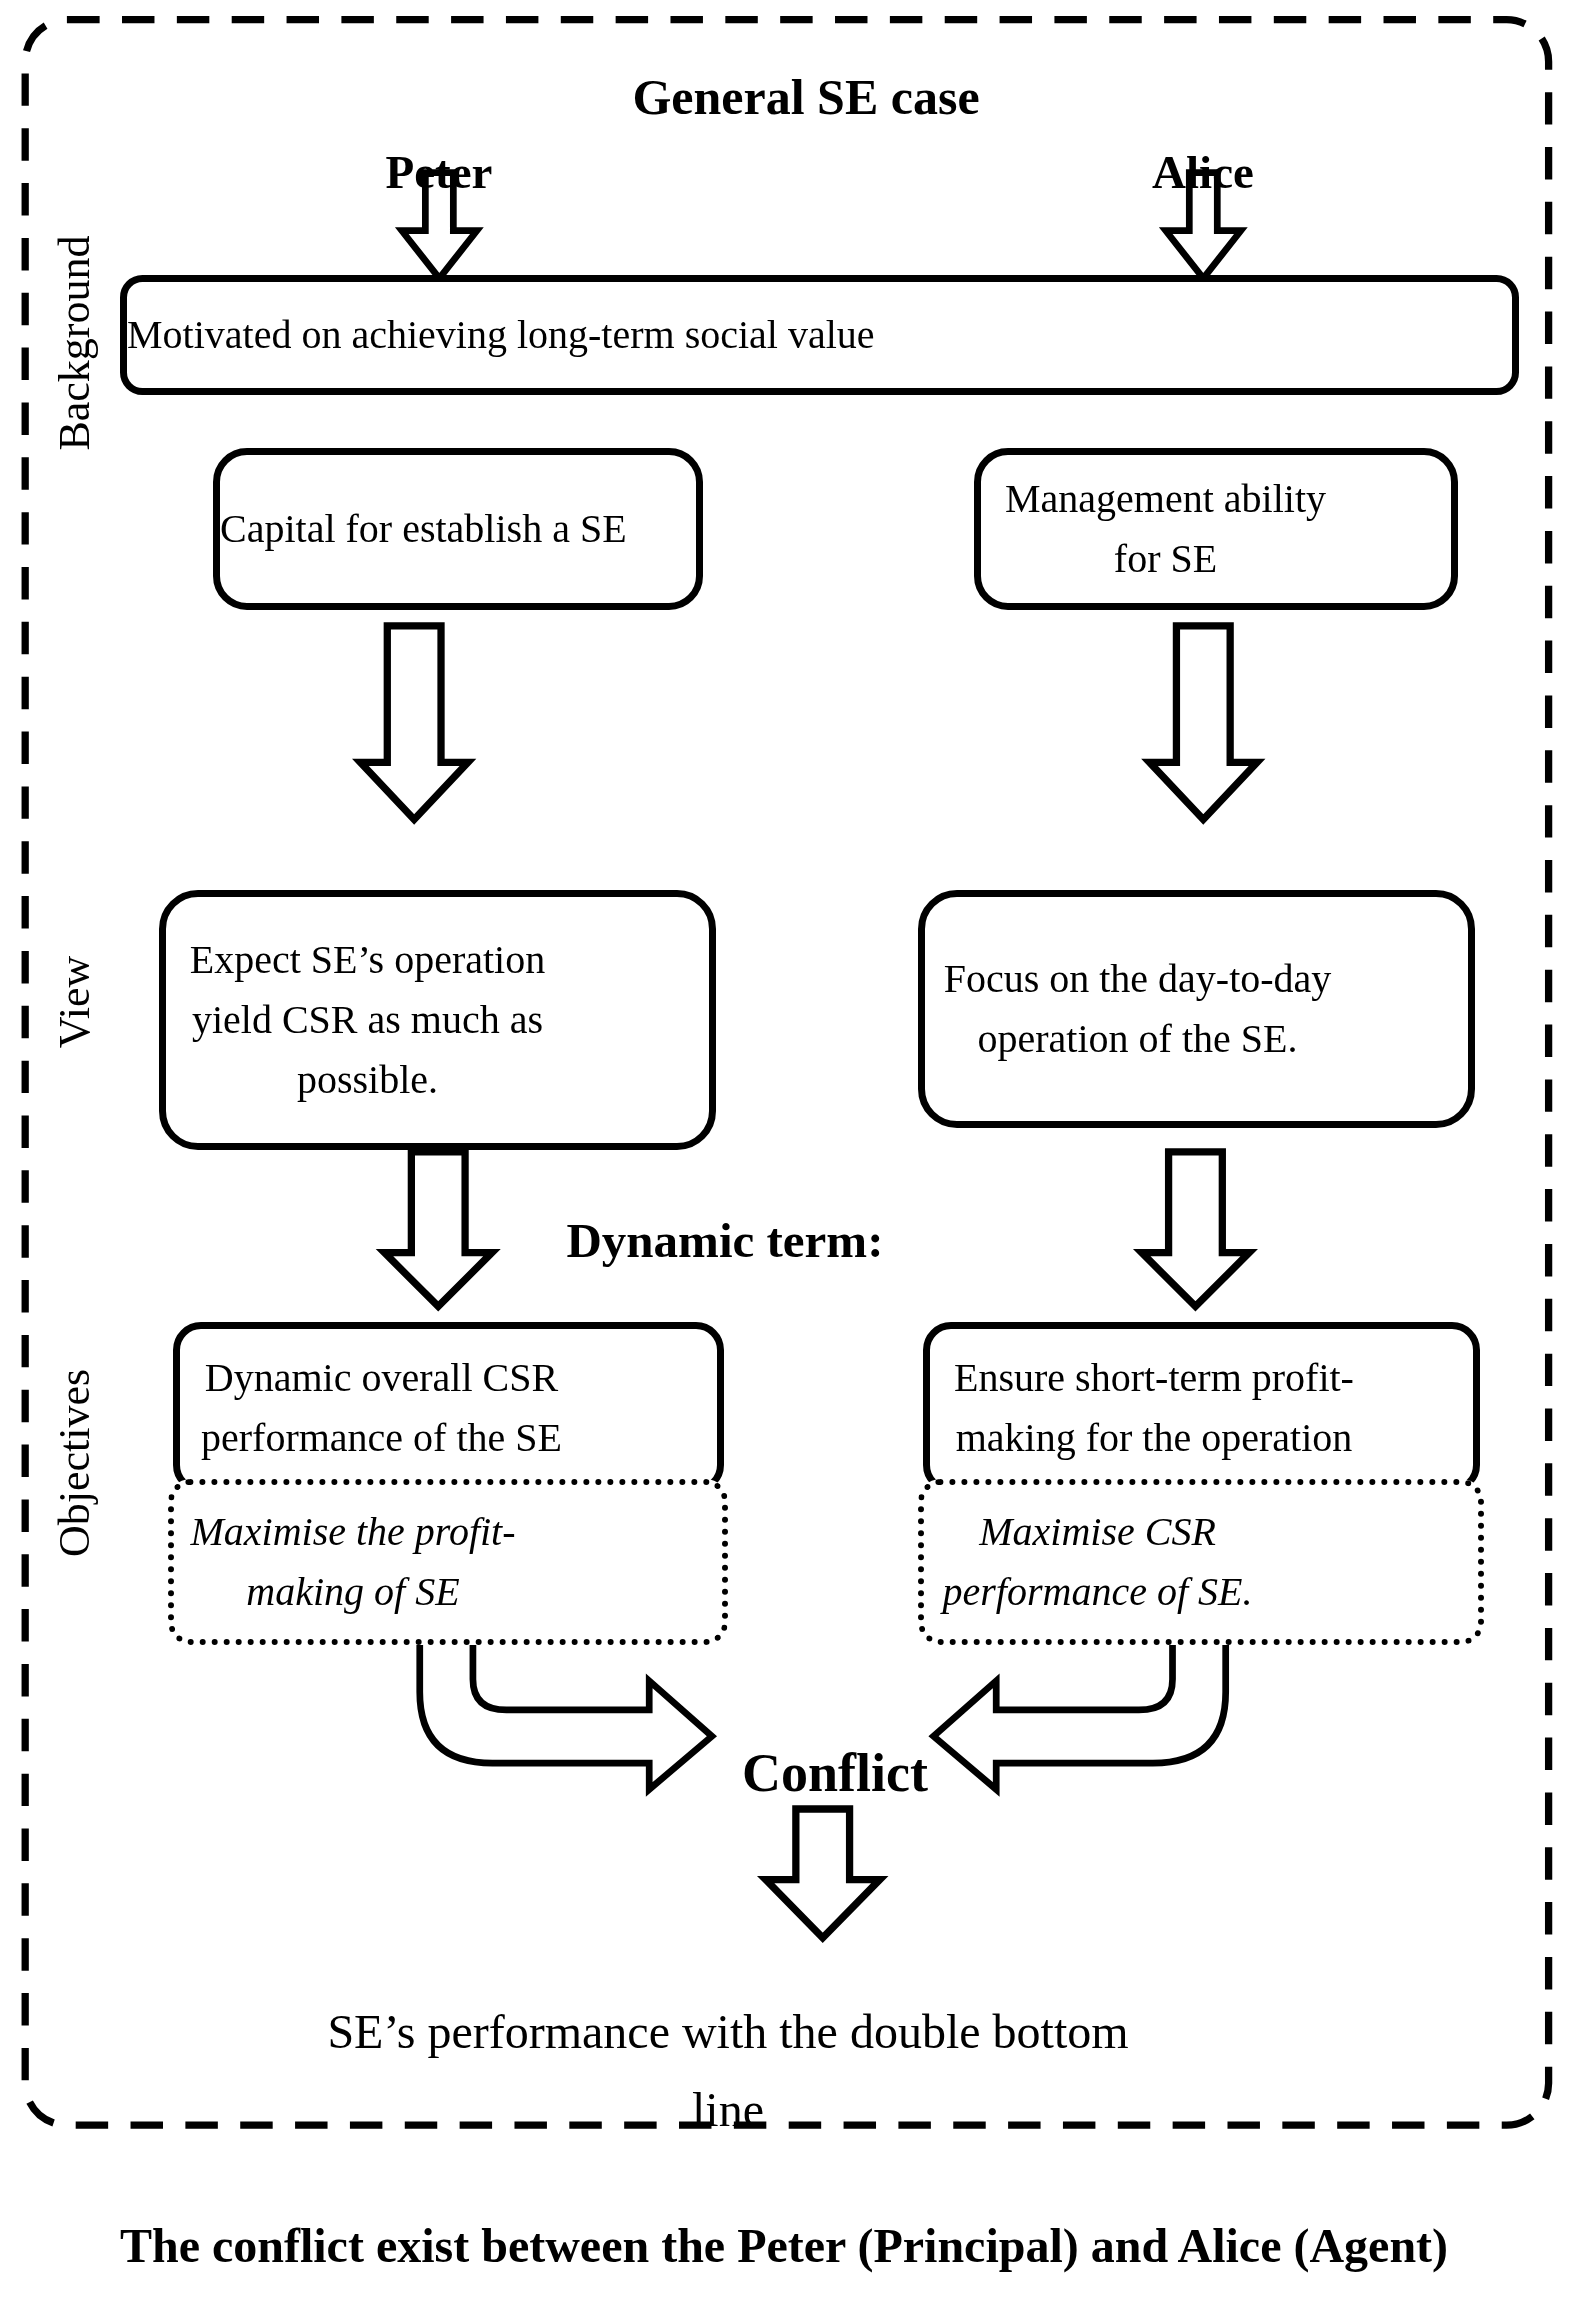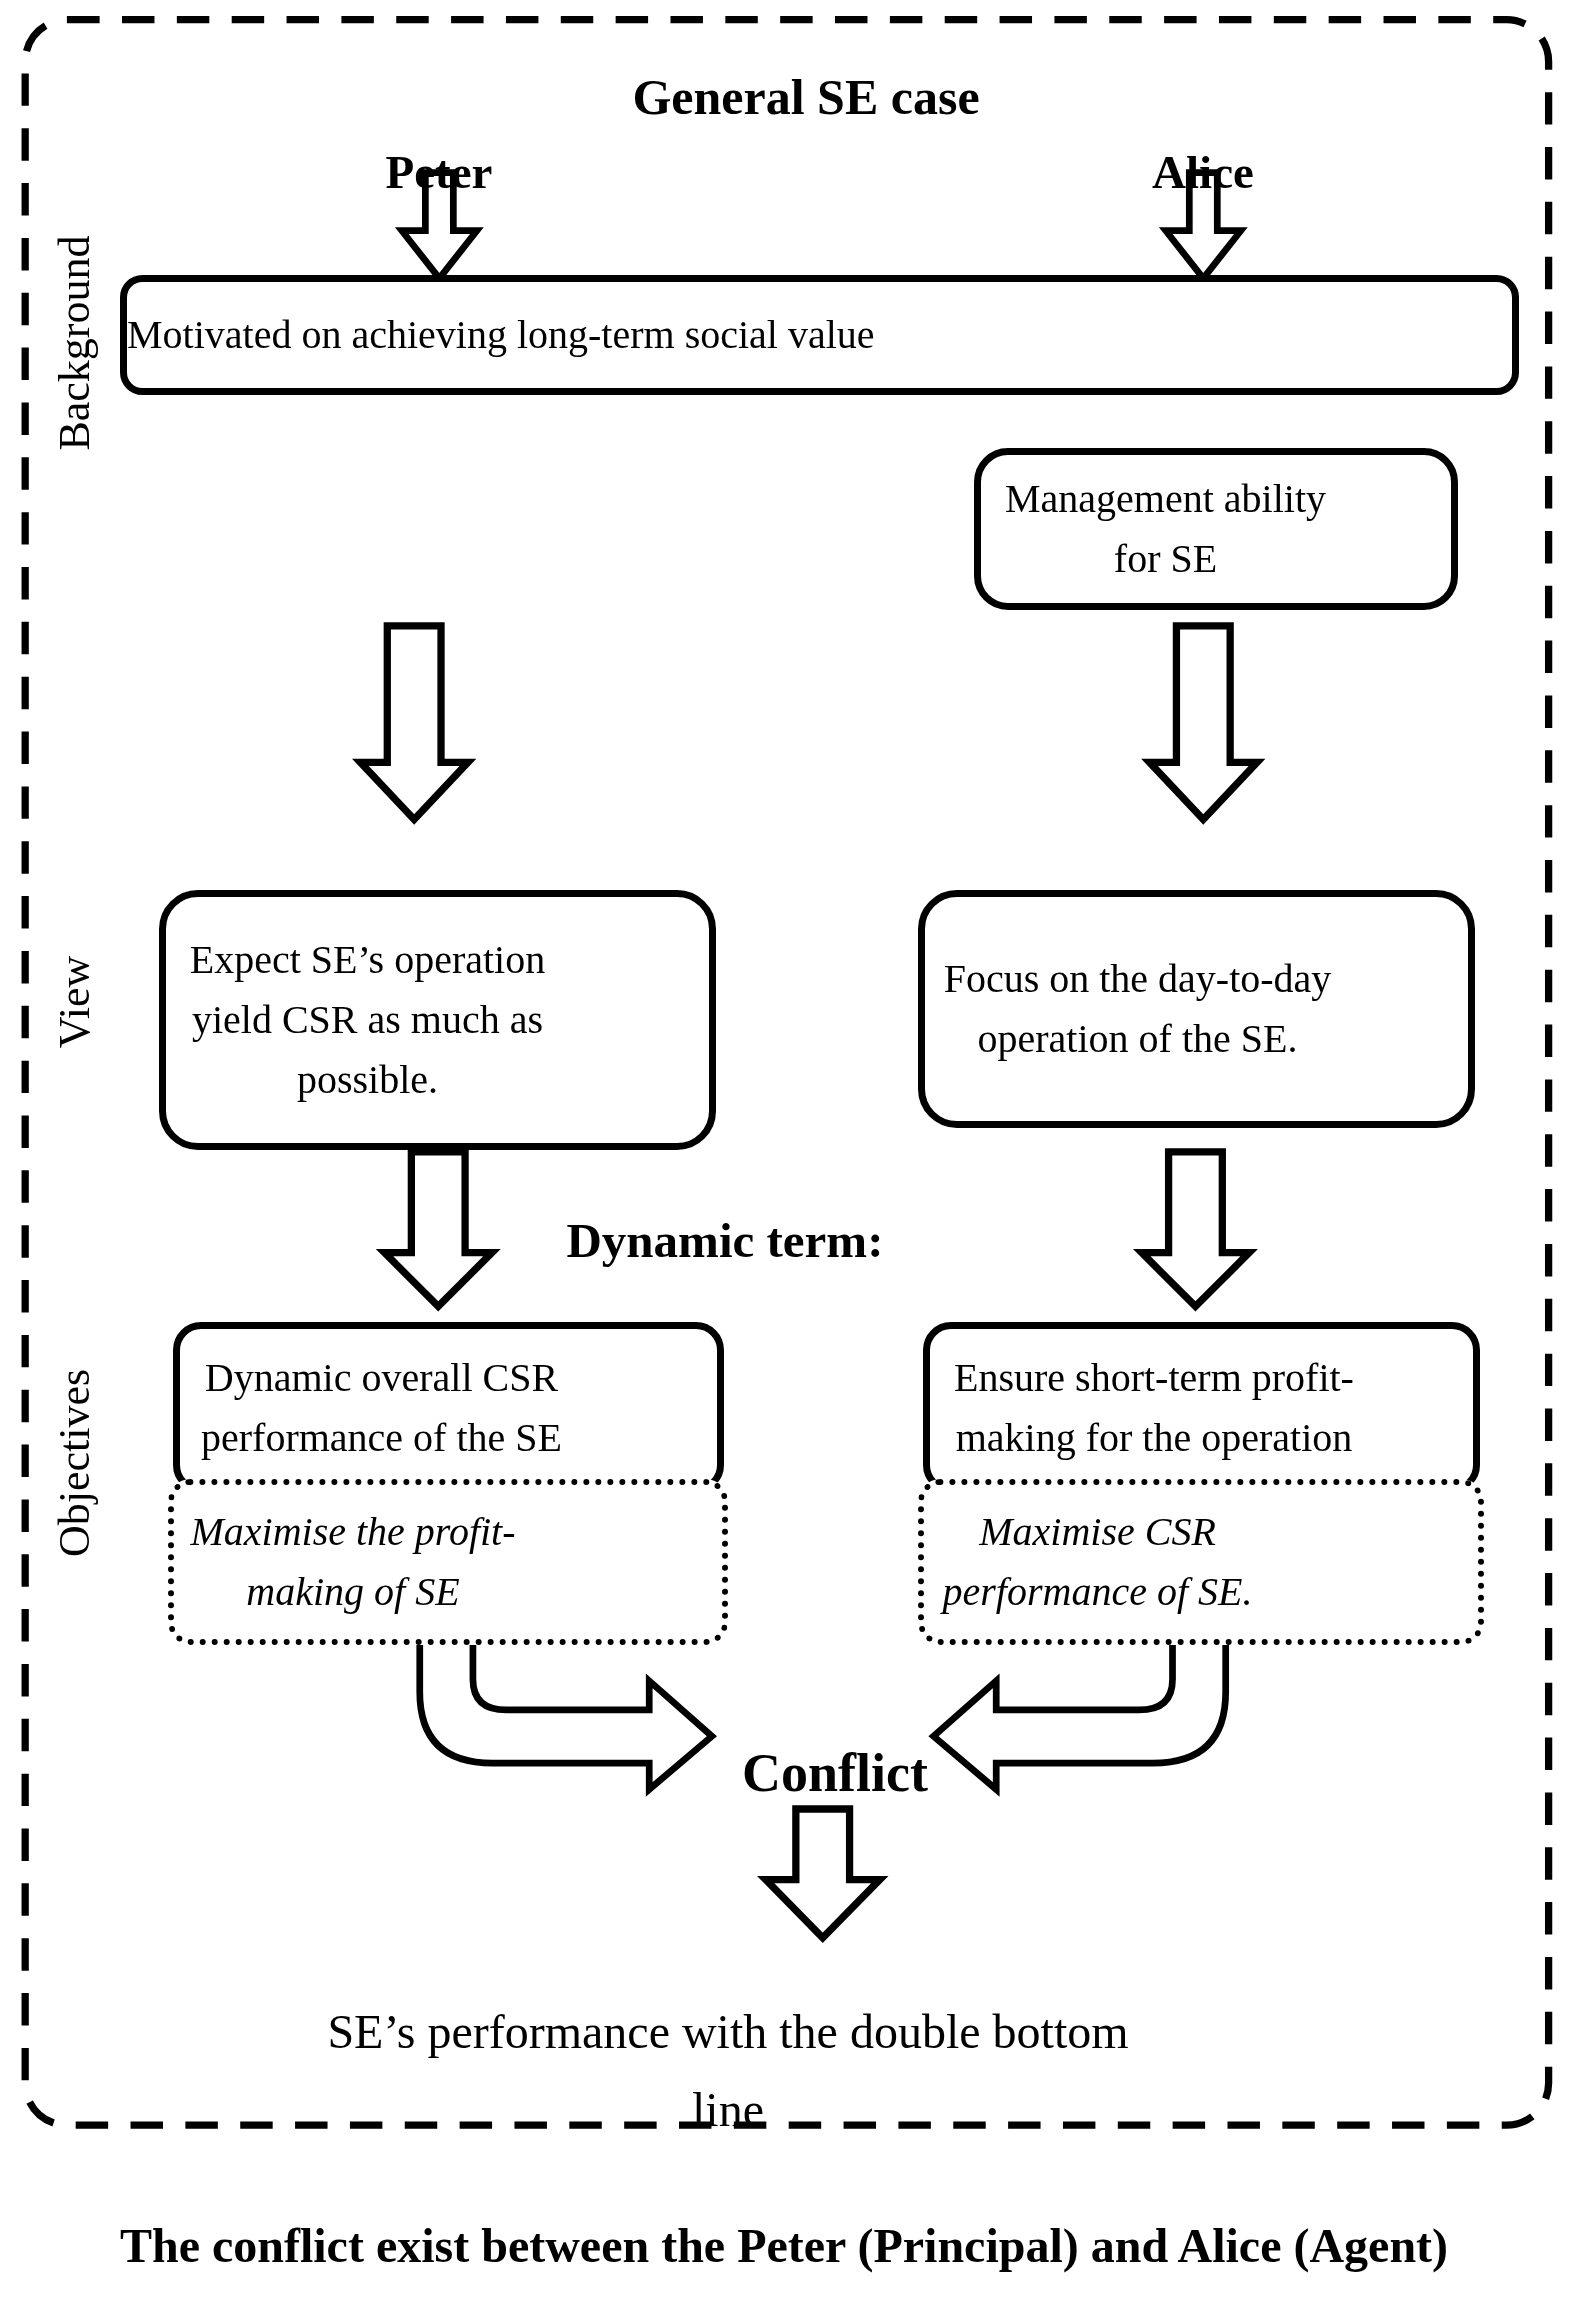--- a/index.html
+++ b/index.html
@@ -118,20 +118,23 @@
   <div class="t actor" style="left:1203px;top:105px">Alice</div>
 
   <div class="side" style="left:74px;top:343px">Background</div>
   <div class="side" style="left:74px;top:1002px">View</div>
   <div class="side" style="left:74px;top:1463px">Objectives</div>
 
   <div class="box" style="left:120px;top:275px;width:1385px;height:106px;border-radius:22.4px">
     <span class="bt">Motivated on achieving long-term social value</span>
   </div>
 
+  <div class="box" style="left:213px;top:448px;width:476px;height:148px;border-radius:34px">
+    <span class="bt" style="max-width:425px">Capital for establish a SE</span>
+  </div>
 
   <div class="box" style="left:974px;top:448px;width:470px;height:148px;border-radius:34px">
     <span class="bt" style="max-width:369px">Management ability for SE</span>
   </div>
 
   <div class="box" style="left:159px;top:890px;width:543px;height:246px;border-radius:39px">
     <span class="bt" style="max-width:403px">Expect SE’s operation yield CSR as much as possible.</span>
   </div>
 
   <div class="box" style="left:918px;top:890px;width:543px;height:224px;border-radius:39px">

